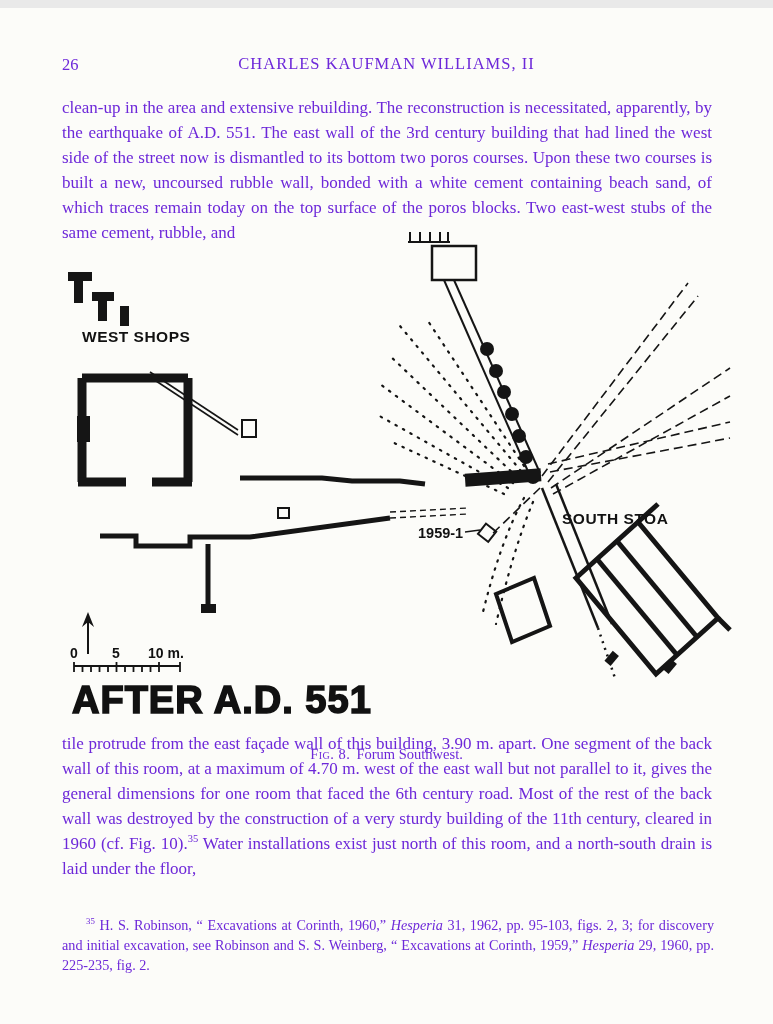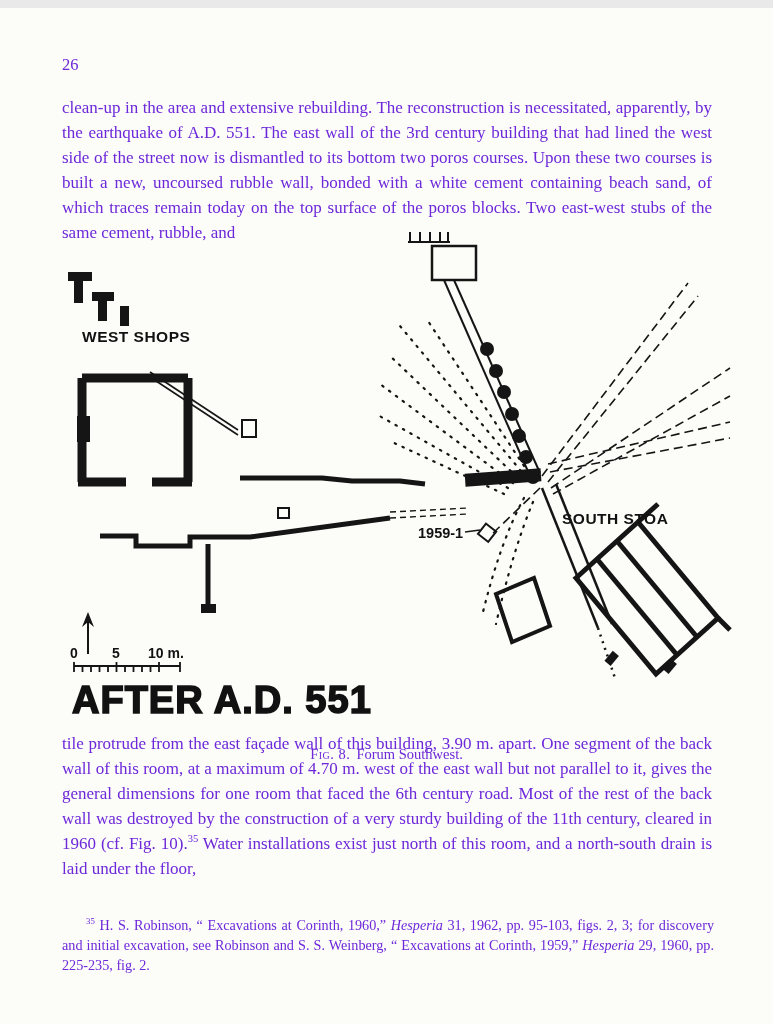--- a/index.html
+++ b/index.html
@@ -27,20 +27,21 @@
   .footnote { position:absolute; top:907px; left:62px; width:652px;
               font-size:14.2px; line-height:1.42; text-align:justify; text-indent:24px; }
   .footnote i { }
 </style>
 </head>
 <body>
 
 <div class="page">
 
   <div class="pagenum">26</div>
+  <div class="header">CHARLES KAUFMAN WILLIAMS, II</div>
 
   <p class="para para-top">clean-up in the area and extensive rebuilding.  The reconstruction is necessitated, apparently, by the earthquake of A.D. 551.  The east wall of the 3rd century building that had lined the west side of the street now is dismantled to its bottom two poros courses.  Upon these two courses is built a new, uncoursed rubble wall, bonded with a white cement containing beach sand, of which traces remain today on the top surface of the poros blocks.  Two east-west stubs of the same cement, rubble, and</p>
 
   <div class="figure">
     <svg viewBox="0 0 676 502">
 
       <g stroke="#151515" stroke-width="2" fill="none">
         <path d="M352,16 h42"></path>
         <path d="M354,16 v-10 M364,16 v-10 M374,16 v-10 M384,16 v-10 M392,16 v-10"></path>
       </g>

